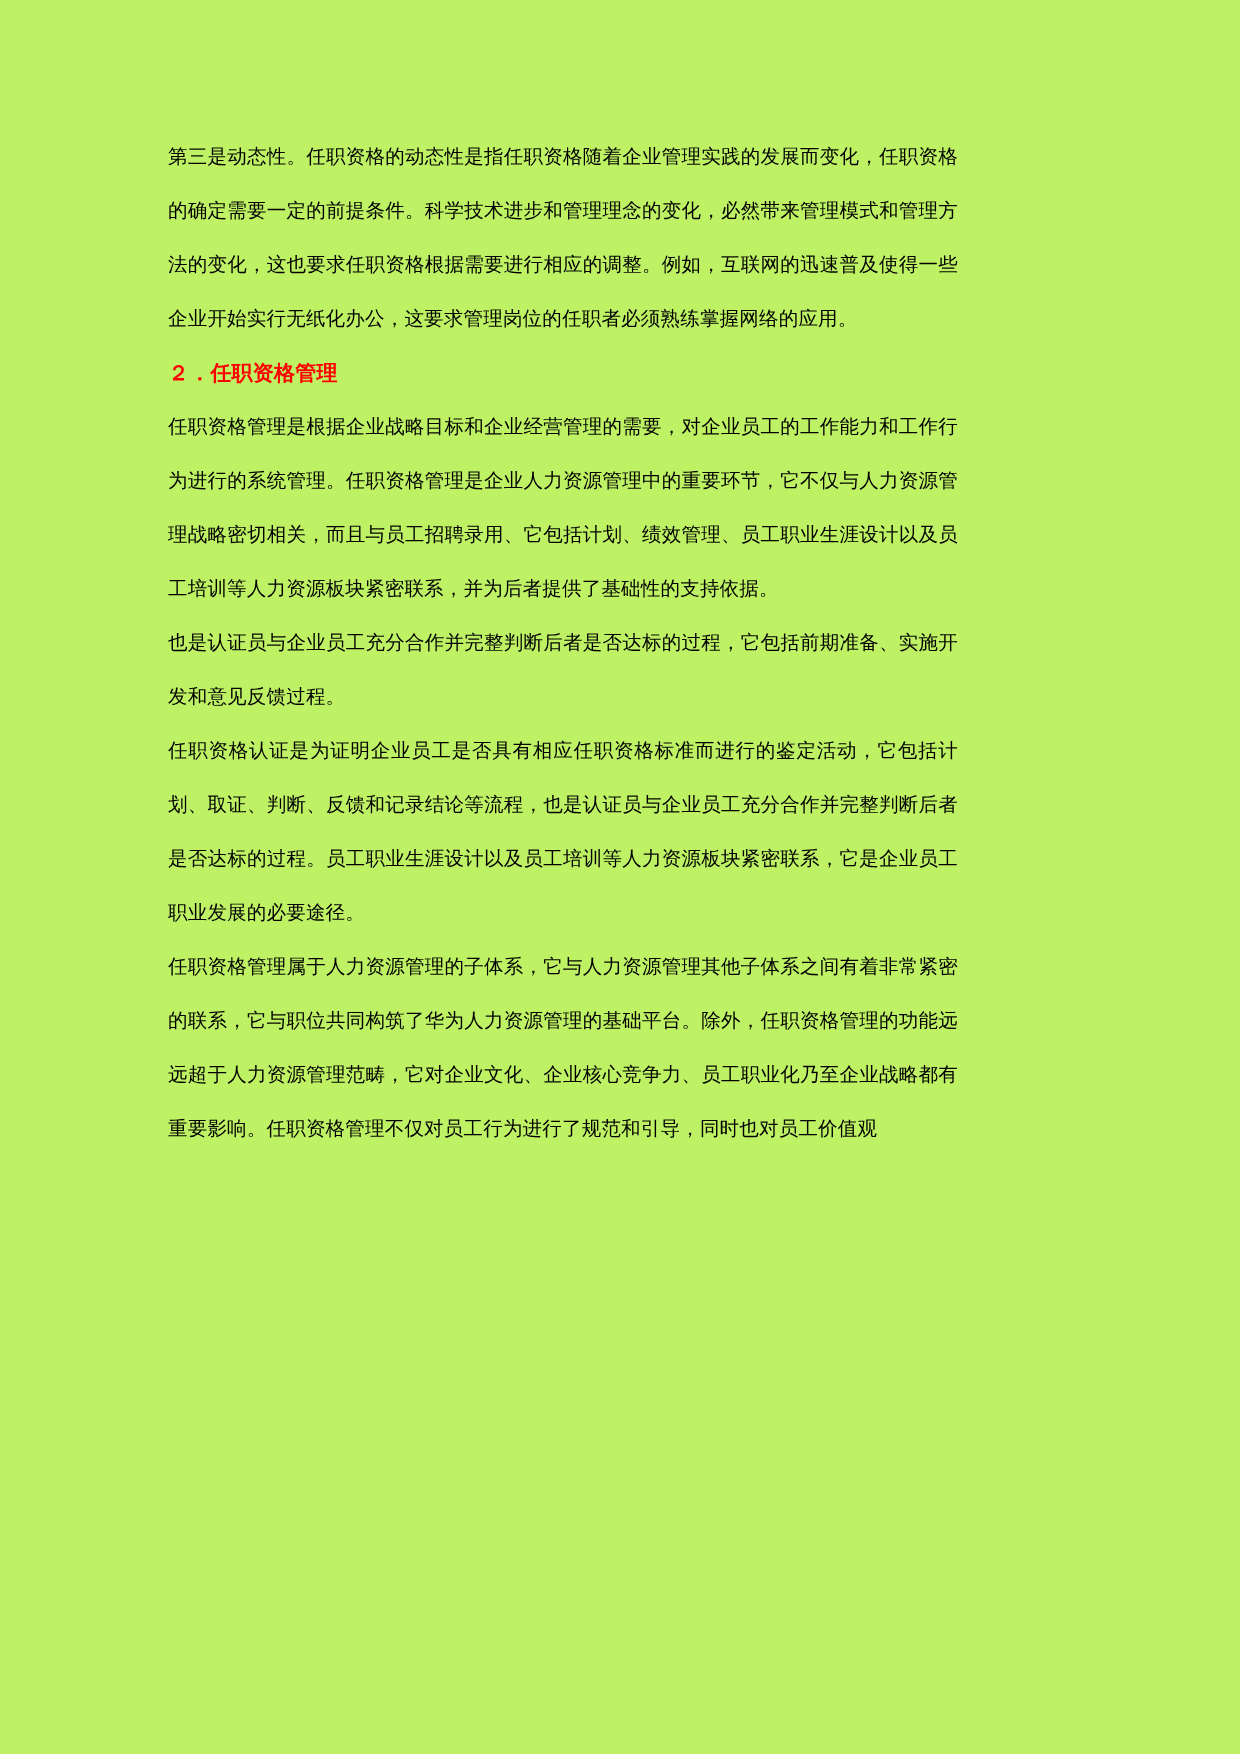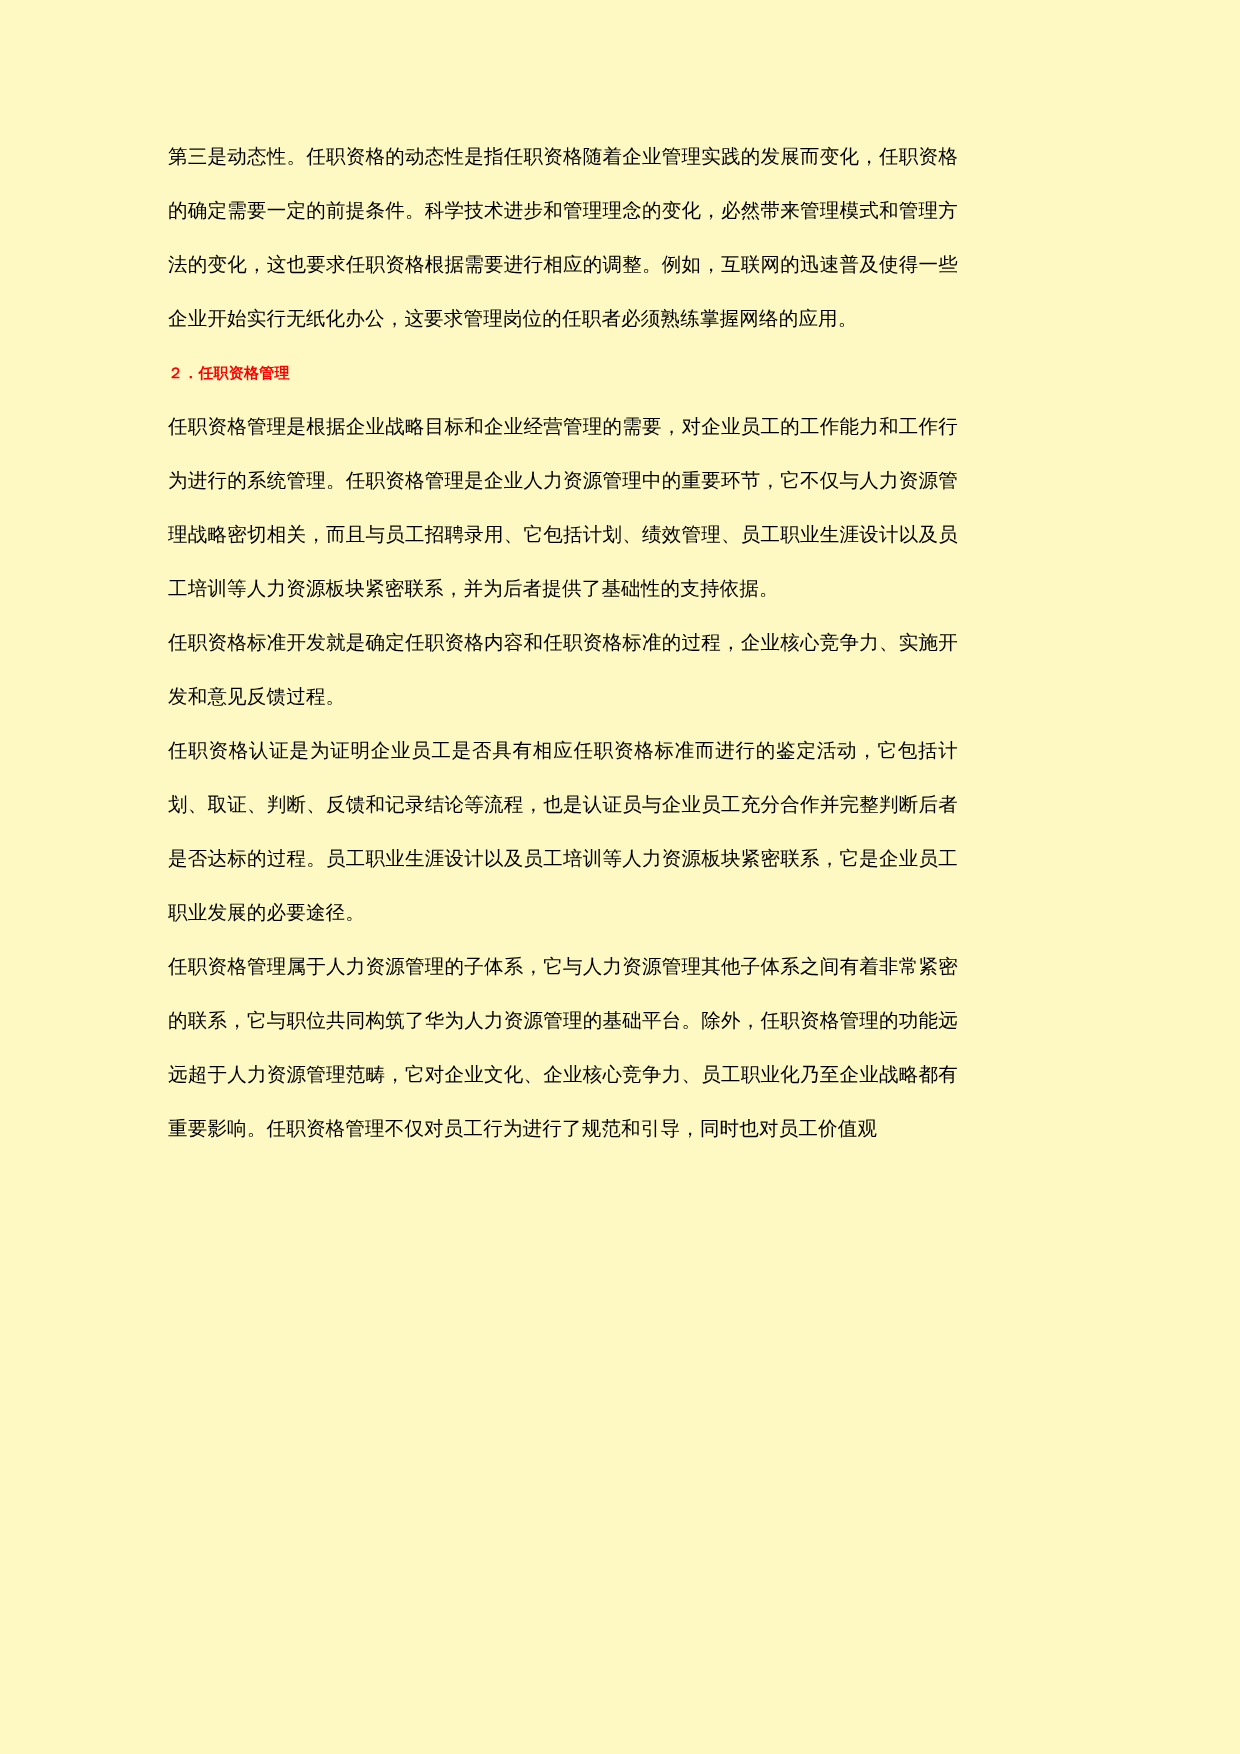--- a/index.html
+++ b/index.html
@@ -13,40 +13,40 @@
     font-family: "DejaVu Sans", "Liberation Sans", sans-serif;
     color: #000000;
     overflow: hidden;
   }
   .page {
     position: relative;
     width: 1240px;
     height: 1754px;
     box-sizing: border-box;
     padding: 130px 155px 0 168px;
-    background: #fef9c3;
+    background: #bef264;
   }
   .doc-body {
     width: 790px;
   }
   p.para {
     margin: 0 0 0 0;
     font-size: 19.5px;
     line-height: 54px;
     text-align: justify;
     text-justify: inter-ideograph;
     letter-spacing: 0.2px;
     color: #000000;
   }
   p.para.indent-none {
     text-indent: 0;
   }
   h3.heading {
     margin: 0;
-    font-size: 15px;
+    font-size: 21px;
     line-height: 54px;
     font-weight: bold;
     color: #ff0000;
     letter-spacing: 0.2px;
   }
   .faded {
     color: #777777;
   }
 </style>
 </head>
@@ -55,21 +55,21 @@
 <div class="page">
   <div class="doc-body">
 
     <p class="para indent-none">第三是动态性。任职资格的动态性是指任职资格随着企业管理实践的发展而变化，任职资格的确定需要一定的前提条件。科学技术进步和管理理念的变化，必然带来管理模式和管理方法的变化，这也要求任职资格根据需要进行相应的调整。例如，互联网的迅速普及使得一些企业开始实行无纸化办公，这要求管理岗位的任职者必须熟练掌握网络的应用。</p>
 
     <h3 class="heading">２．任职资格管理</h3>
 
     <p class="para indent-none">任职资格管理是根据企业战略目标和企业经营管理的需要，对企业员工的工作能力和工作行为进行的系统管理。任职资格管理是企业人力资源管理中的重要环节，它不仅与人力资源管理战略密切相关，而且与员工招聘录用、它包括计划、绩效管理、员工职业生涯设计以及员工培训等人力资源板块紧密联系，并为后者提供了基础性的支持依据。</p>
 
 
-    <p class="para indent-none">任职资格标准开发就是确定任职资格内容和任职资格标准的过程，企业核心竞争力、实施开发和意见反馈过程。</p>
+    <p class="para indent-none">也是认证员与企业员工充分合作并完整判断后者是否达标的过程，它包括前期准备、实施开发和意见反馈过程。</p>
 
     <p class="para indent-none">任职资格认证是为证明企业员工是否具有相应任职资格标准而进行的鉴定活动，它包括计划、取证、判断、反馈和记录结论等流程，也是认证员与企业员工充分合作并完整判断后者是否达标的过程。员工职业生涯设计以及员工培训等人力资源板块紧密联系，它是企业员工职业发展的必要途径。</p>
 
 
     <p class="para indent-none faded">任职资格管理属于人力资源管理的子体系，它与人力资源管理其他子体系之间有着非常紧密的联系，它与职位共同构筑了华为人力资源管理的基础平台。除外，任职资格管理的功能远远超于人力资源管理范畴，它对企业文化、企业核心竞争力、员工职业化乃至企业战略都有重要影响。任职资格管理不仅对员工行为进行了规范和引导，同时也对员工价值观</p>
 
   </div>
 </div>
 
 </body></html>

